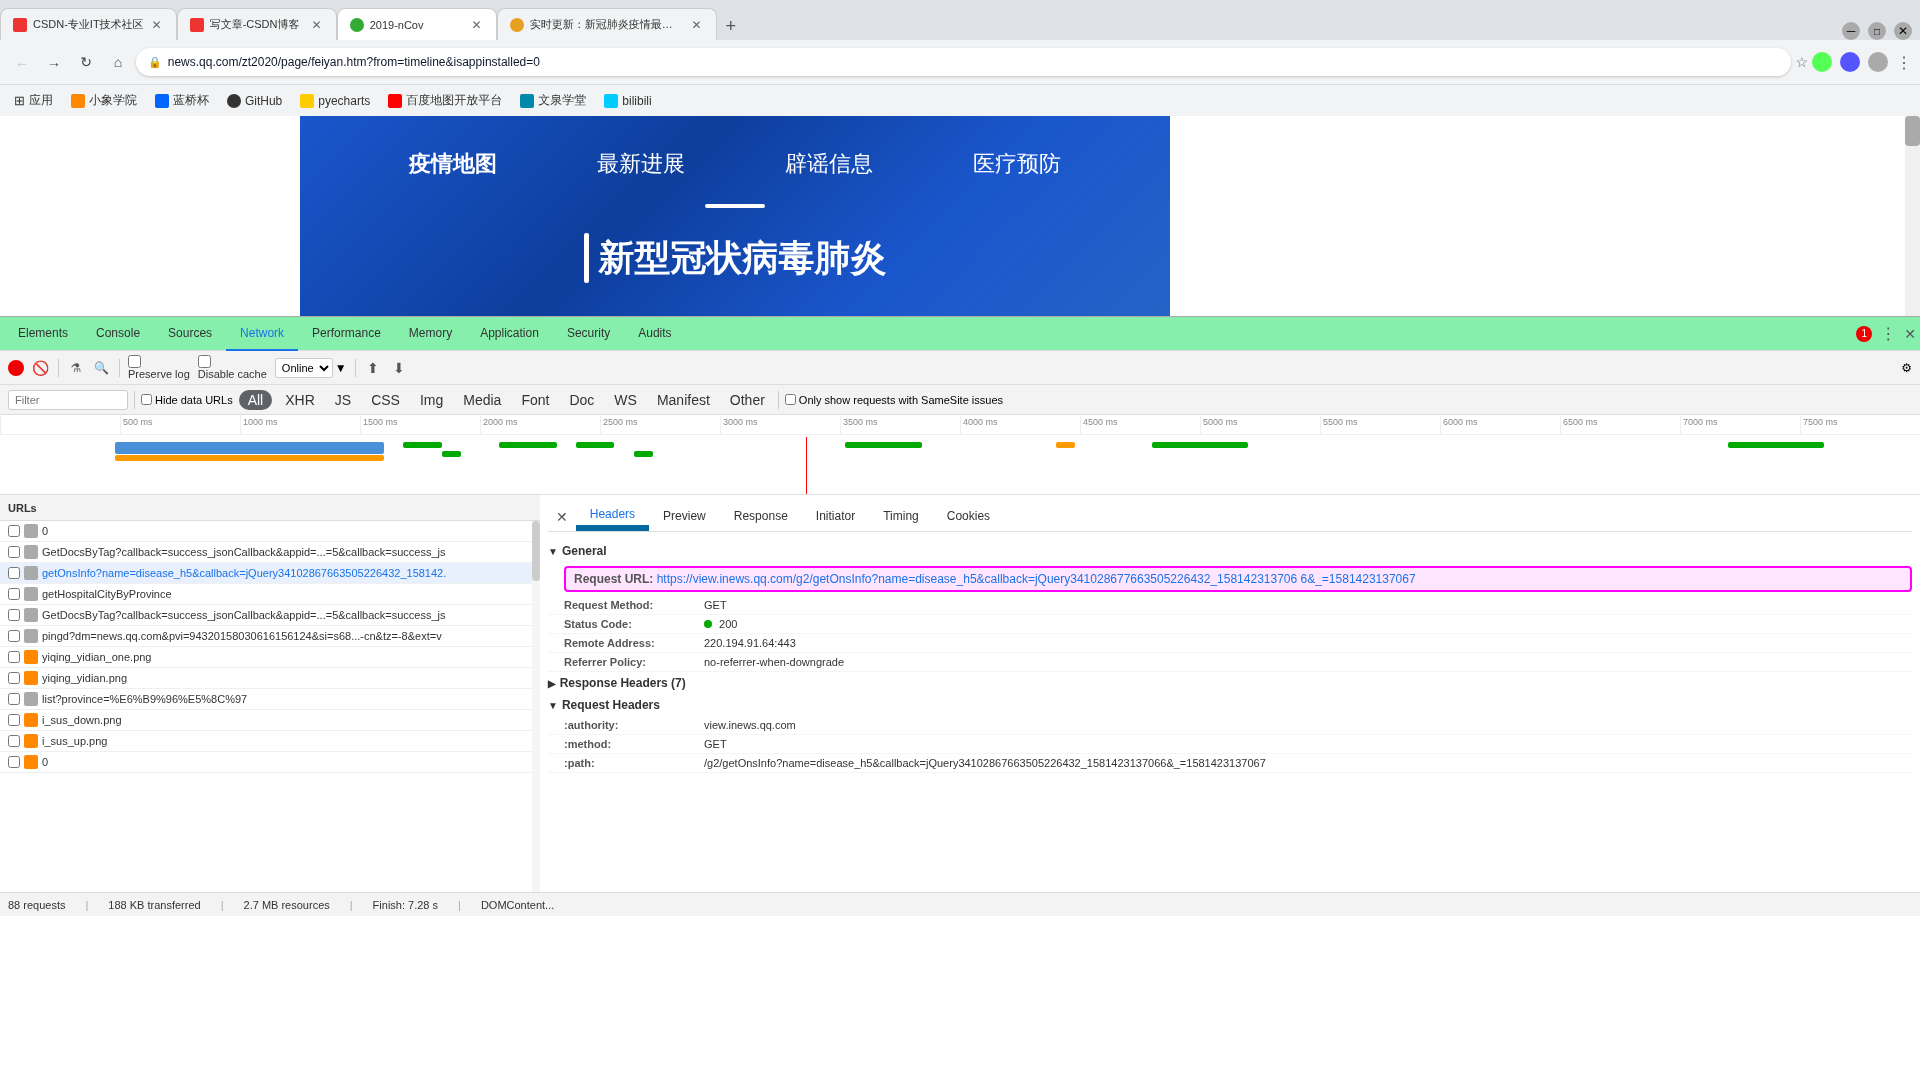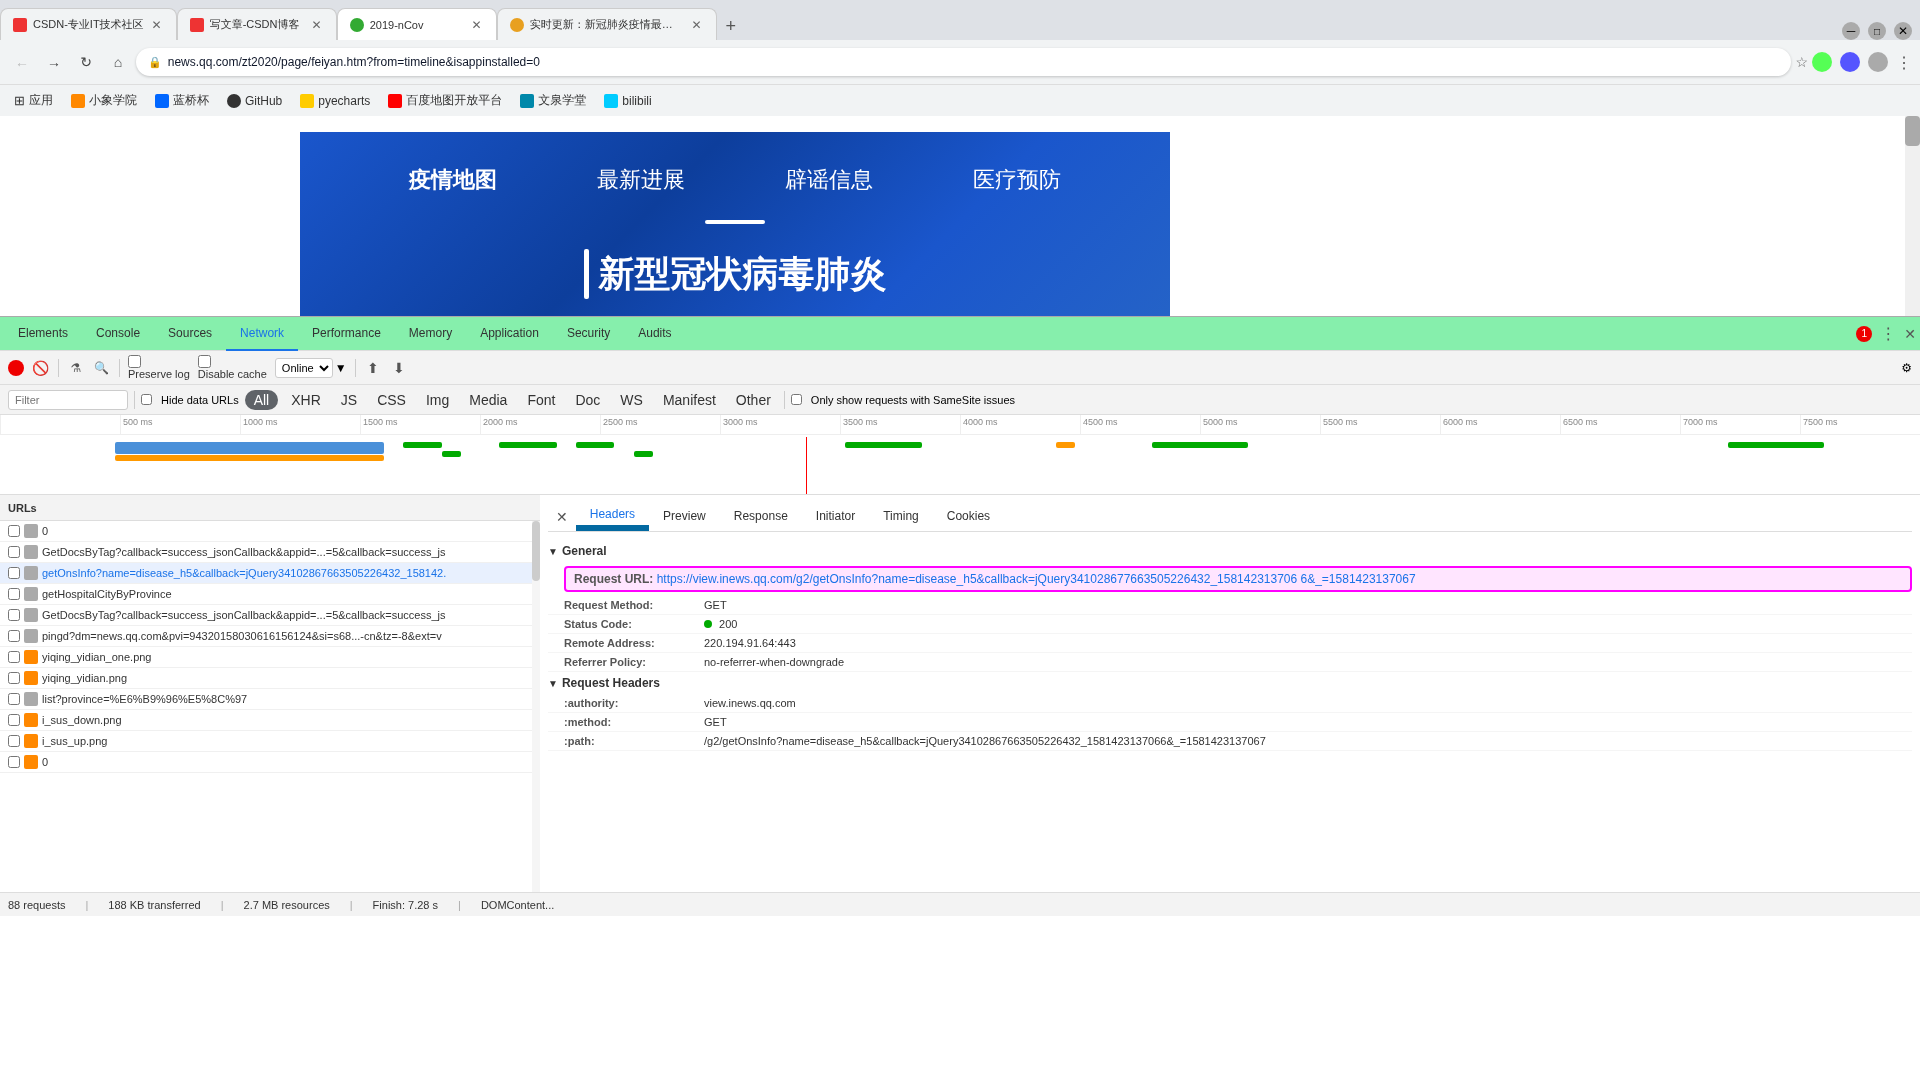--- a/index.html
+++ b/index.html
@@ -22,41 +22,41 @@
     .address-bar input { border: none; outline: none; flex: 1; font-size: 12px; color: #333; background: transparent; }
     .lock-icon { color: #666; font-size: 11px; }
     .star-btn { color: #666; font-size: 14px; cursor: pointer; }
     .ext-icons { display: flex; align-items: center; gap: 8px; }
 
     .bookmarks-bar { display: flex; align-items: center; padding: 4px 8px; gap: 6px; background: #f1f3f4; border-top: 1px solid #ddd; height: 32px; font-size: 12px; }
     .bookmark-item { display: flex; align-items: center; gap: 4px; padding: 2px 6px; border-radius: 4px; cursor: pointer; white-space: nowrap; color: #333; }
 
     
     .page-content { width: 100%; height: 200px; overflow: hidden; position: relative; }
-    .blue-banner { background: linear-gradient(135deg, #1a56cc 0%, #0d3e9c 40%, #1a56cc 70%, #2563c7 100%); width: 870px; height: 200px; margin: 16px auto; display: flex; flex-direction: column; align-items: center; justify-content: space-around; padding: 20px; }
+    .blue-banner { background: linear-gradient(135deg, #1a56cc 0%, #0d3e9c 40%, #1a56cc 70%, #2563c7 100%); width: 870px; height: 200px; margin: 0 auto; display: flex; flex-direction: column; align-items: center; justify-content: space-around; padding: 20px; }
     .nav-menu { display: flex; gap: 100px; color: #fff; font-size: 22px; }
     .nav-menu span { cursor: pointer; }
     .white-bar { width: 60px; height: 4px; background: #fff; border-radius: 2px; }
 
     
     .devtools { width: 100%; height: 600px; border-top: 1px solid #aaa; background: #fff; display: flex; flex-direction: column; }
     .devtools-tabs { display: flex; align-items: center; background: #86efac; border-bottom: 1px solid #ddd; height: 34px; padding: 0 4px; }
     .devtools-tab { padding: 0 14px; height: 34px; display: flex; align-items: center; font-size: 12px; color: #333; cursor: pointer; border-bottom: 2px solid transparent; }
     .devtools-tab.active { border-bottom: 2px solid #1a73e8; color: #1a73e8; }
     .devtools-controls { display: flex; align-items: center; padding: 4px 8px; background: #f3f3f3; border-bottom: 1px solid #ddd; height: 34px; gap: 8px; }
     .record-btn { width: 18px; height: 18px; border-radius: 50%; background: #555; border: none; cursor: pointer; }
     .record-btn.active { background: #e00; }
     .ctrl-icon { width: 18px; height: 18px; display: flex; align-items: center; justify-content: center; color: #555; cursor: pointer; border-radius: 3px; }
     .separator { width: 1px; height: 18px; background: #ccc; }
     .ctrl-checkbox { display: flex; align-items: flex-start; font-size: 11px; color: #333; cursor: pointer; flex-direction: column; }
     .ctrl-select { height: 20px; border: 1px solid #ccc; border-radius: 3px; background: #fff; font-size: 11px; padding: 0 2px; }
 
     .filter-bar { display: flex; align-items: center; padding: 4px 8px; background: #f3f3f3; border-bottom: 1px solid #ddd; height: 30px; gap: 6px; font-size: 11px; }
     .filter-input { height: 20px; border: 1px solid #ccc; border-radius: 3px; padding: 0 6px; font-size: 11px; width: 120px; }
-    .filter-type { display: flex; gap: 9px; }
+    .filter-type { display: flex; gap: 3px; }
     .filter-type input[type=checkbox] { width: 11px; height: 11px; }
     .filter-btn { padding: 1px 6px; border-radius: 3px; font-size: 14px; cursor: pointer; border: 1px solid transparent; color: #333; background: none; }
     .filter-btn.all { background: #5f6368; color: #fff; border-radius: 10px; padding: 1px 8px; }
 
     
     .timeline { height: 80px; border-bottom: 1px solid #ddd; background: #fff; position: relative; overflow: hidden; }
     .timeline-ruler { display: flex; position: absolute; top: 0; left: 0; right: 0; height: 20px; border-bottom: 1px solid #eee; }
     .timeline-tick { flex: 1; border-left: 1px solid #eee; font-size: 9px; color: #888; padding-left: 2px; padding-top: 2px; }
     .timeline-bars { position: absolute; top: 22px; left: 0; right: 0; bottom: 0; }
 
@@ -475,20 +475,23 @@
       </div>
       <div class="detail-row">
         <span class="detail-key">Remote Address:</span>
         <span class="detail-value">220.194.91.64:443</span>
       </div>
       <div class="detail-row">
         <span class="detail-key">Referrer Policy:</span>
         <span class="detail-value">no-referrer-when-downgrade</span>
       </div>
 
+      <div class="section-header collapsed">
+        <span>Response Headers (7)</span>
+      </div>
 
       <div class="section-header">
         <span>Request Headers</span>
       </div>
       <div class="detail-row">
         <span class="detail-key">:authority:</span>
         <span class="detail-value">view.inews.qq.com</span>
       </div>
       <div class="detail-row">
         <span class="detail-key">:method:</span>

